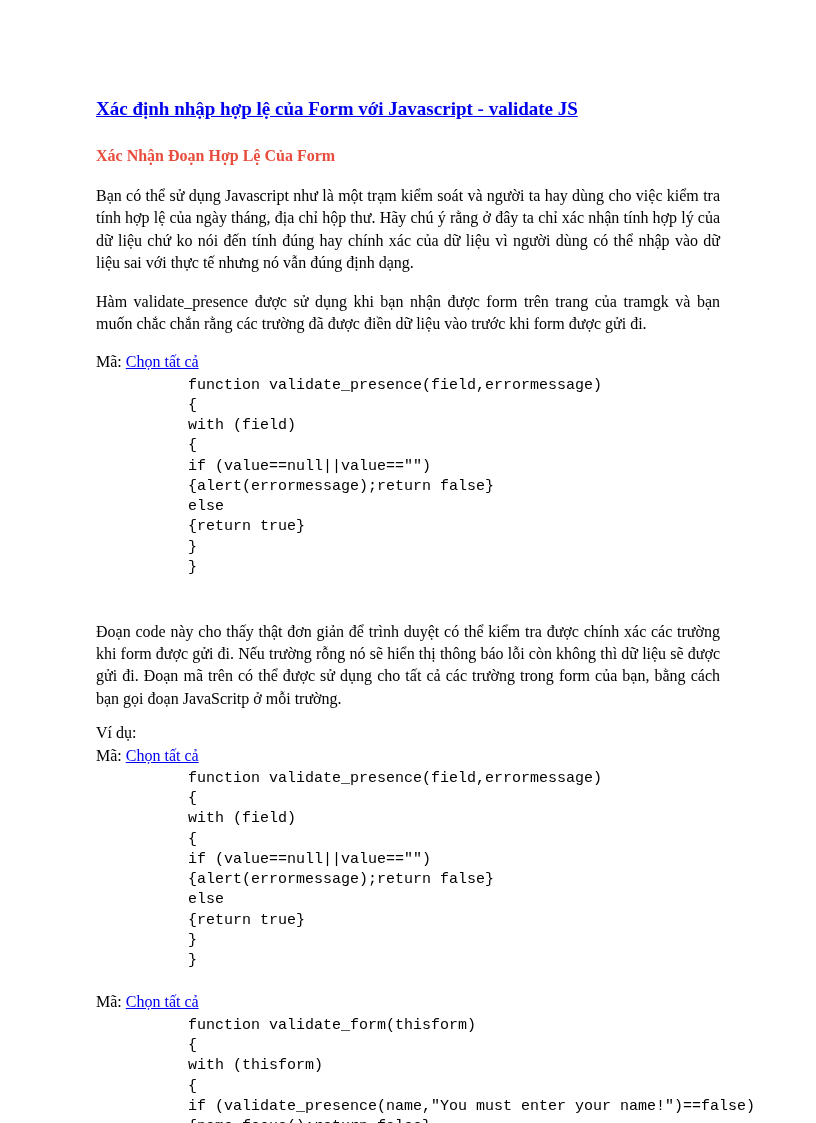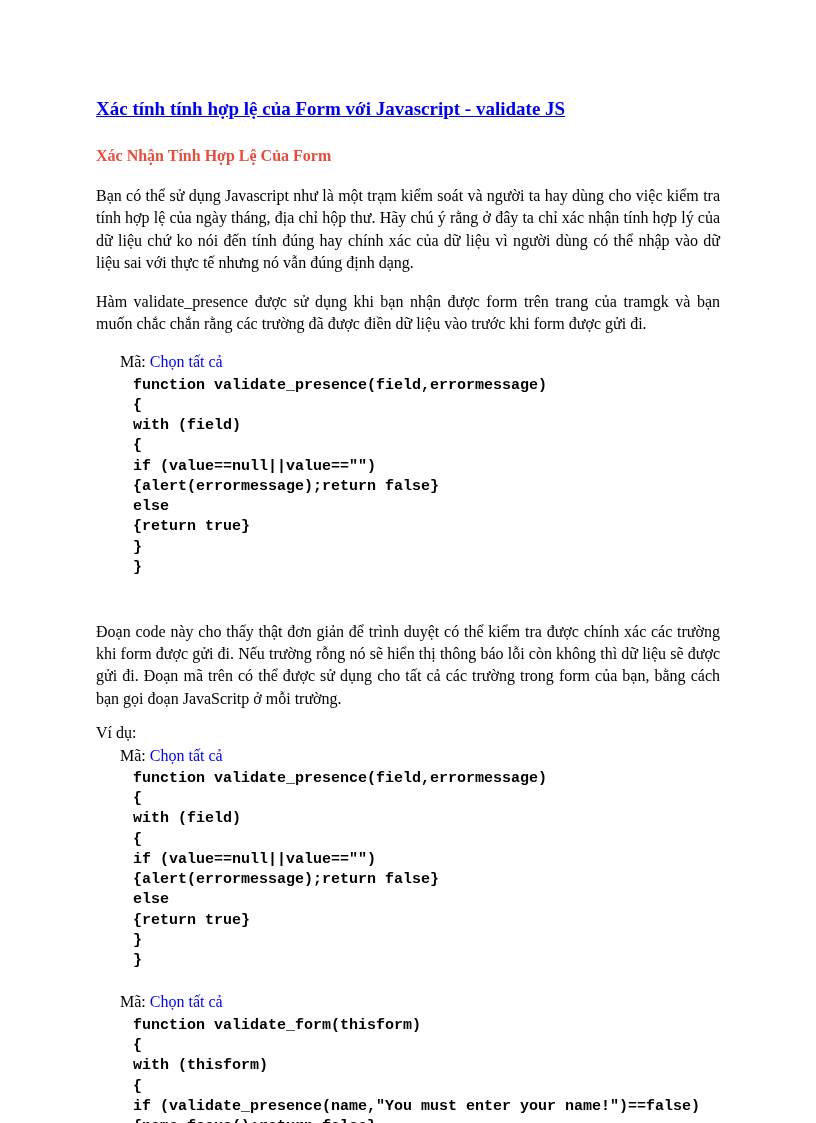--- a/index.html
+++ b/index.html
@@ -27,48 +27,47 @@
     margin-top: 22px;
     margin-bottom: 18px;
   }
   .para {
     margin-bottom: 16px;
     text-align: justify;
     font-family: Liberation Serif, serif;
   }
   .code-label {
     display: inline;
-    margin-left: 24px;
   }
   .select-all {
     color: #0000EE;
+    text-decoration: underline;
     cursor: pointer;
   }
   .code-block {
     font-family: "Courier New", Courier, monospace;
     white-space: pre;
     font-size: 15px;
-    margin-left: 37px;
+    margin-left: 92px;
     margin-top: 2px;
     margin-bottom: 20px;
     line-height: 1.35;
-    font-weight: bold;
   }
   .nomargin {
     margin-bottom: 12px;
   }
 </style>
 </head>
 <body>
 
 
 
-<div class="title">Xác tính tính hợp lệ của Form với Javascript - validate JS</div>
+<div class="title">Xác định nhập hợp lệ của Form với Javascript - validate JS</div>
 
-<div class="subtitle">Xác Nhận Tính Hợp Lệ Của Form</div>
+<div class="subtitle">Xác Nhận Đoạn Hợp Lệ Của Form</div>
 
 <div class="para">Bạn có thể sử dụng Javascript như là một trạm kiểm soát và người ta hay dùng cho việc kiểm tra tính hợp lệ của ngày tháng, địa chỉ hộp thư. Hãy chú ý rằng ở đây ta chỉ xác nhận tính hợp lý của dữ liệu chứ ko nói đến tính đúng hay chính xác của dữ liệu vì người dùng có thể nhập vào dữ liệu sai với thực tế nhưng nó vẫn đúng định dạng.</div>
 
 <div class="para">Hàm validate_presence  được sử dụng khi bạn nhận được form trên trang của tramgk và bạn muốn chắc chắn rằng các trường đã được điền dữ liệu vào trước khi form được gửi đi.</div>
 
 <div>
   <span class="code-label">Mã: </span><span class="select-all">Chọn tất cả</span>
   <div class="code-block">function validate_presence(field,errormessage)
 {
 with (field)

